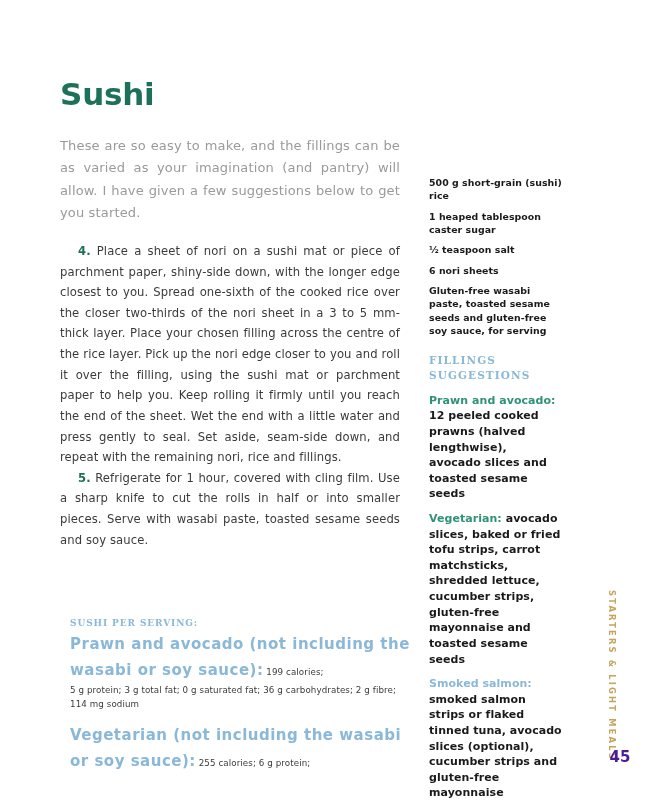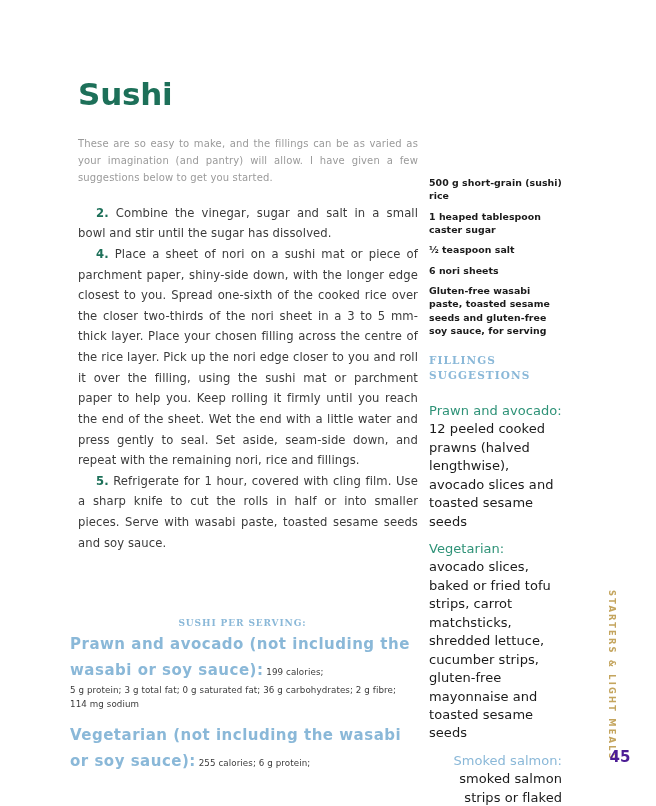--- a/index.html
+++ b/index.html
@@ -18,21 +18,21 @@
 
   .page {
     position: absolute;
     inset: 0;
     background: #ffffff;
   }
 
   
   .main-col {
     position: absolute;
-    left: 78px;
+    left: 60px;
     top: 78px;
     width: 340px;
   }
 
   .recipe-title {
     font-family: "DejaVu Sans", sans-serif;
     font-size: 31px;
     font-weight: 700;
     color: #1d7059;
     letter-spacing: -0.2px;
@@ -43,21 +43,21 @@
   .makes-label {
     font-family: "DejaVu Serif", serif;
     font-size: 10.5px;
     font-weight: 700;
     letter-spacing: 1.7px;
     color: #8ab8d8;
     margin: 0 0 24px 0;
   }
 
   .intro {
-    font-size: 10px;
+    font-size: 13px;
     line-height: 1.74;
     color: #9a9a9a;
     margin: 0 0 16px 0;
     text-align: justify;
     letter-spacing: 0.15px;
   }
 
   .steps {
     font-size: 11.6px;
     line-height: 1.78;
@@ -81,21 +81,20 @@
     top: 618px;
     width: 345px;
   }
   .nutrition-title {
     font-family: "DejaVu Serif", serif;
     font-size: 9px;
     font-weight: 700;
     letter-spacing: 0.9px;
     color: #8ab8d8;
     margin: 0 0 3px 0;
-    text-align: center;
   }
   .nut-group { margin-bottom: 11px; }
   .nut-group:last-child { margin-bottom: 0; }
   .nut-head {
     font-size: 15px;
     font-weight: 700;
     color: #8ab8d8;
     letter-spacing: 0.5px;
     line-height: 1.62;
   }
@@ -125,32 +124,32 @@
   .ingredient:last-child { margin-bottom: 0; }
 
   .fillings-heading {
     font-family: "DejaVu Serif", serif;
     font-size: 10.5px;
     font-weight: 700;
     letter-spacing: 1.1px;
     color: #8ab8d8;
     line-height: 1.35;
     margin-top: 16px;
-    margin-bottom: 20px;
+    margin-bottom: 11px;
   }
 
   .filling {
-    font-size: 13px;
-    font-weight: 400;
+    font-size: 11px;
+    font-weight: 700;
     color: #1a1a1a;
     line-height: 1.42;
     margin-bottom: 9px;
     letter-spacing: 0.05px;
   }
-  .filling:last-child { margin-bottom: 8px; text-align: right; }
+  .filling:last-child { margin-bottom: 8px; }
   .filling-label-green { color: #2e9277; }
   .filling-label-blue { color: #8ab8d8; }
 
   
   .edge-tab {
     position: absolute;
     left: 603px;
     top: 590px;
     width: 18px;
     height: 170px;
@@ -185,24 +184,20 @@
 <div class="page">
 
   <div class="main-col">
 
     <h1 class="recipe-title">Sushi</h1>
 
 
     <p class="intro">These are so easy to make, and the fillings can be as varied as your imagination (and pantry) will allow. I have given a few suggestions below to get you started.</p>
 
     <div class="steps">
-      <p class="step">
-        <span class="step-num">2.</span>
-        <span>Combine the vinegar, sugar and salt in a small bowl and stir until the sugar has dissolved.</span>
-      </p>
       <p class="step">
         <span class="step-num">4.</span>
         <span>Place a sheet of nori on a sushi mat or piece of parchment paper, shiny-side down, with the longer edge closest to you. Spread one-sixth of the cooked rice over the closer two-thirds of the nori sheet in a 3 to 5 mm-thick layer. Place your chosen filling across the centre of the rice layer. Pick up the nori edge closer to you and roll it over the filling, using the sushi mat or parchment paper to help you. Keep rolling it firmly until you reach the end of the sheet. Wet the end with a little water and press gently to seal. Set aside, seam-side down, and repeat with the remaining nori, rice and fillings.</span>
       </p>
       <p class="step">
         <span class="step-num">5.</span>
         <span>Refrigerate for 1 hour, covered with cling film. Use a sharp knife to cut the rolls in half or into smaller pieces. Serve with wasabi paste, toasted sesame seeds and soy sauce.</span>
       </p>
     </div>
   </div>

